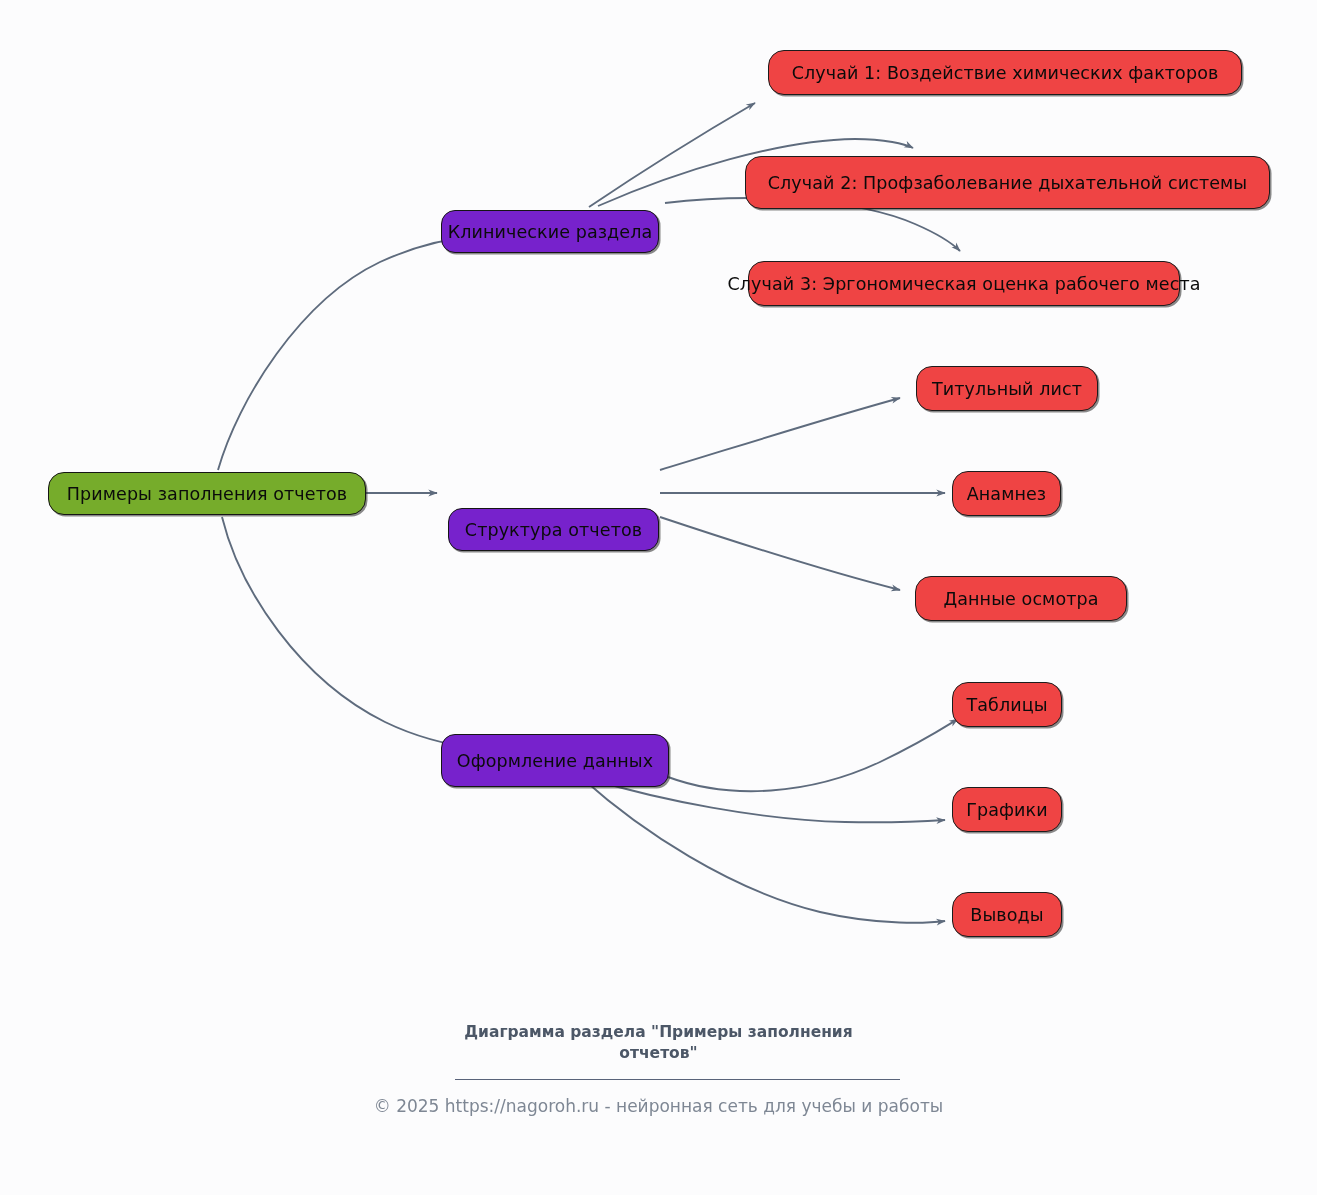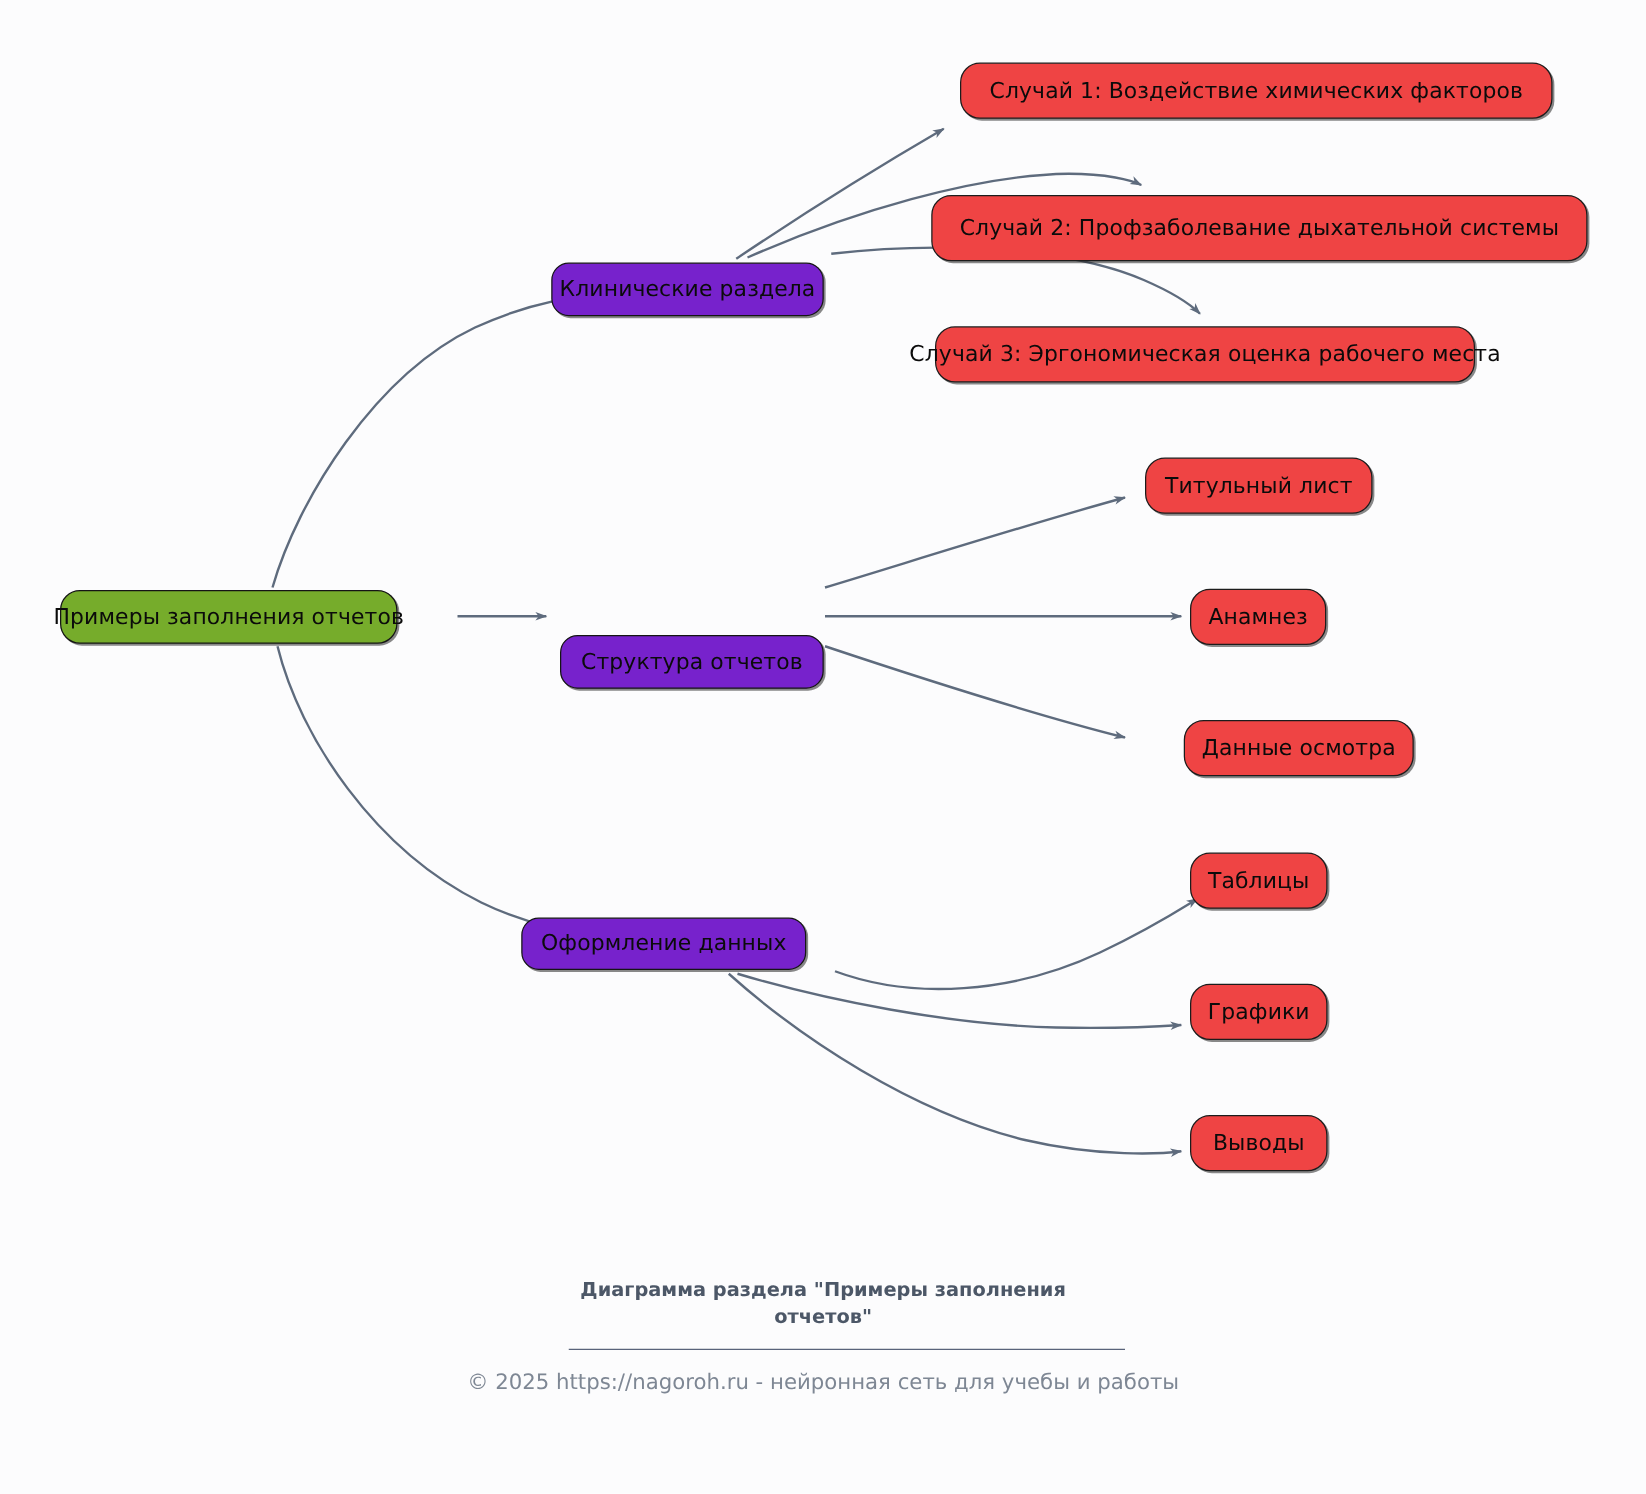--- a/index.html
+++ b/index.html
@@ -119,21 +119,21 @@
       <path d="M 660,517 C 720,537 820,570 900,590"></path>
 
       <path d="M 668,777 C 730,800 810,795 880,762 C 920,743 945,727 958,719"></path>
 
       <path d="M 590,779 C 660,800 760,820 845,822 C 895,823 930,821 945,820"></path>
 
       <path d="M 583,779 C 640,830 730,890 820,912 C 880,926 930,923 945,921"></path>
     </g>
   </svg>
 
-  <div class="node root" style="left:48px; top:472px; width:270px; height:43px;">
+  <div class="node root" style="left:48px; top:472px; width:318px; height:43px;">
     <span>Примеры заполнения отчетов</span>
   </div>
 
   <div class="node branch" style="left:441px; top:210px; width:218px; height:43px;">
     <span>Клинические раздела</span>
   </div>
 
   <div class="node leaf" style="left:768px; top:50px; width:474px; height:45px;">
     <span>Случай 1: Воздействие химических факторов</span>
   </div>
@@ -151,25 +151,25 @@
   </div>
 
   <div class="node leaf" style="left:916px; top:366px; width:182px; height:45px;">
     <span>Титульный лист</span>
   </div>
 
   <div class="node leaf" style="left:952px; top:471px; width:109px; height:45px;">
     <span>Анамнез</span>
   </div>
 
-  <div class="node leaf" style="left:915px; top:576px; width:184px; height:45px;margin-left:32px;">
+  <div class="node leaf" style="left:915px; top:576px; width:212px; height:45px;">
     <span>Данные осмотра</span>
   </div>
 
-  <div class="node branch" style="left:417px; top:734px; width:228px; height:42px;text-align:center;">
+  <div class="node branch" style="left:441px; top:734px; width:228px; height:53px;text-align:center;">
     <span>Оформление данных</span>
   </div>
 
   <div class="node leaf" style="left:952px; top:682px; width:110px; height:45px;text-align:right;">
     <span>Таблицы</span>
   </div>
 
   <div class="node leaf" style="left:952px; top:787px; width:110px; height:45px;">
     <span>Графики</span>
   </div>

